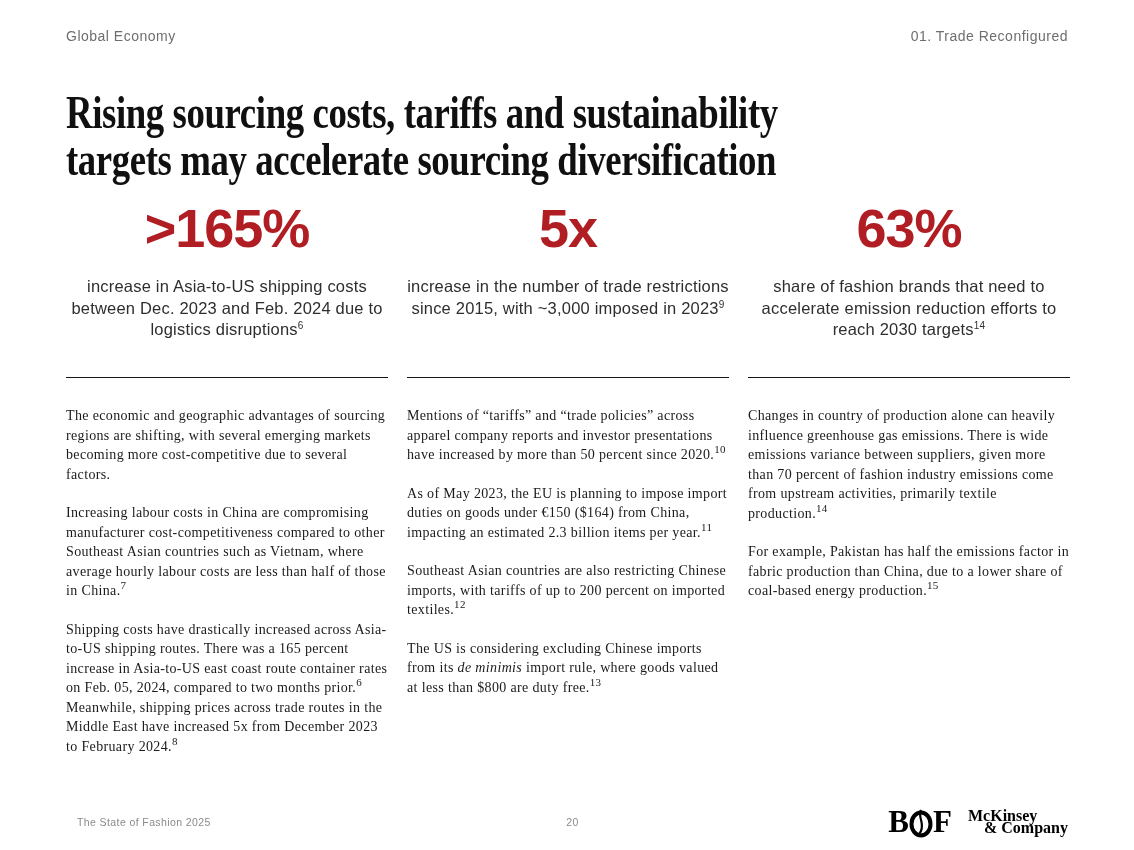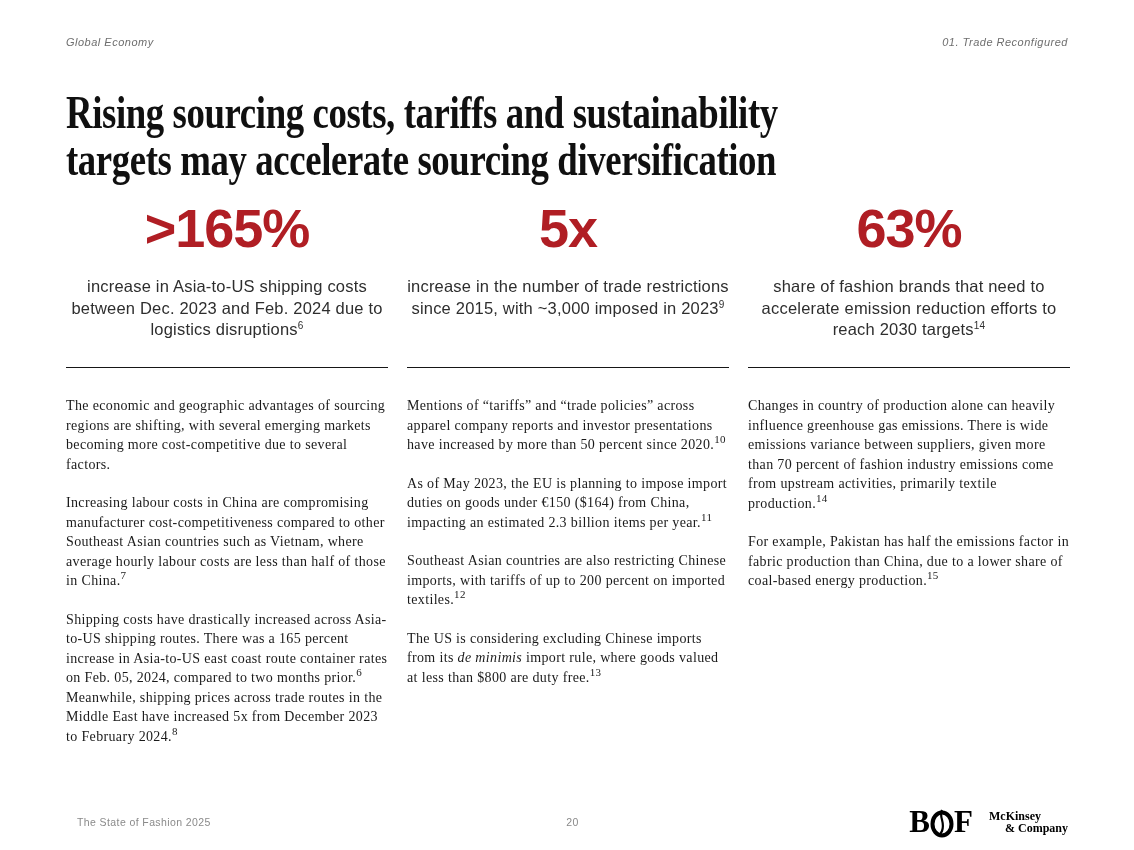--- a/index.html
+++ b/index.html
@@ -4,23 +4,23 @@
 <style>
   html,body{margin:0;padding:0;}
   body{
     width:1134px;height:850px;background:#ffffff;position:relative;
     font-family:"Liberation Sans",sans-serif;color:#1c1c1c;overflow:hidden;
   }
   .page{position:absolute;inset:0;}
 
   
   .header{
-    position:absolute;top:36px;left:66px;right:66px;
+    position:absolute;top:28px;left:66px;right:66px;
     display:flex;justify-content:space-between;
-    font-size:11px;letter-spacing:.5px;color:#6e6e6e;font-style:italic;
+    font-size:14px;letter-spacing:.5px;color:#6e6e6e;
   }
 
   
   .title{
     position:absolute;top:58px;left:66px;
     font-family:"Liberation Serif","DejaVu Serif",serif;
     font-weight:700;font-size:46px;line-height:47px;color:#101010;
   }
   .title .line{
     display:block;white-space:nowrap;
@@ -40,21 +40,21 @@
   .stat-subtitle{
     font-size:16.5px;line-height:21.5px;color:#2e2e2e;letter-spacing:.2px;
   }
   .stat-subtitle sup{font-size:10px;line-height:0;}
 
   
   .body-grid{
     position:absolute;top:367px;left:66px;
     display:grid;grid-template-columns:322px 322px 322px;column-gap:19px;
   }
-  .body-col{border-top:1px solid #161616;padding-top:28px;}
+  .body-col{border-top:1px solid #161616;padding-top:28px;margin-top:10px;}
   .body-para{
     font-family:"Liberation Serif","DejaVu Serif",serif;
     font-size:14px;line-height:19.5px;letter-spacing:.35px;
     color:#1a1a1a;margin:0 0 19px 0;
   }
   .body-para sup{font-size:11px;line-height:0;}
   .it{font-style:italic;}
 
   
   .footer{
@@ -68,21 +68,21 @@
   }
   .footer-logos{margin-left:auto;display:flex;align-items:center;gap:16px;}
   .bof-logo{
     display:flex;align-items:center;
     font-family:"Liberation Serif","DejaVu Serif",serif;
     font-weight:700;font-size:31px;color:#000;letter-spacing:0;
   }
   .bof-logo svg{margin:2px -1px 0 -1px;display:block;}
   .mck-logo{
     font-family:"Liberation Serif","DejaVu Serif",serif;
-    font-weight:700;font-size:12px;line-height:12px;color:#000;
+    font-weight:700;font-size:16px;line-height:12px;color:#000;
   }
   .mck-logo .l2{margin-left:16px;}
 </style>
 </head>
 <body>
 
 <div class="page">
 
   <div class="header">
     <span>Global Economy</span>

